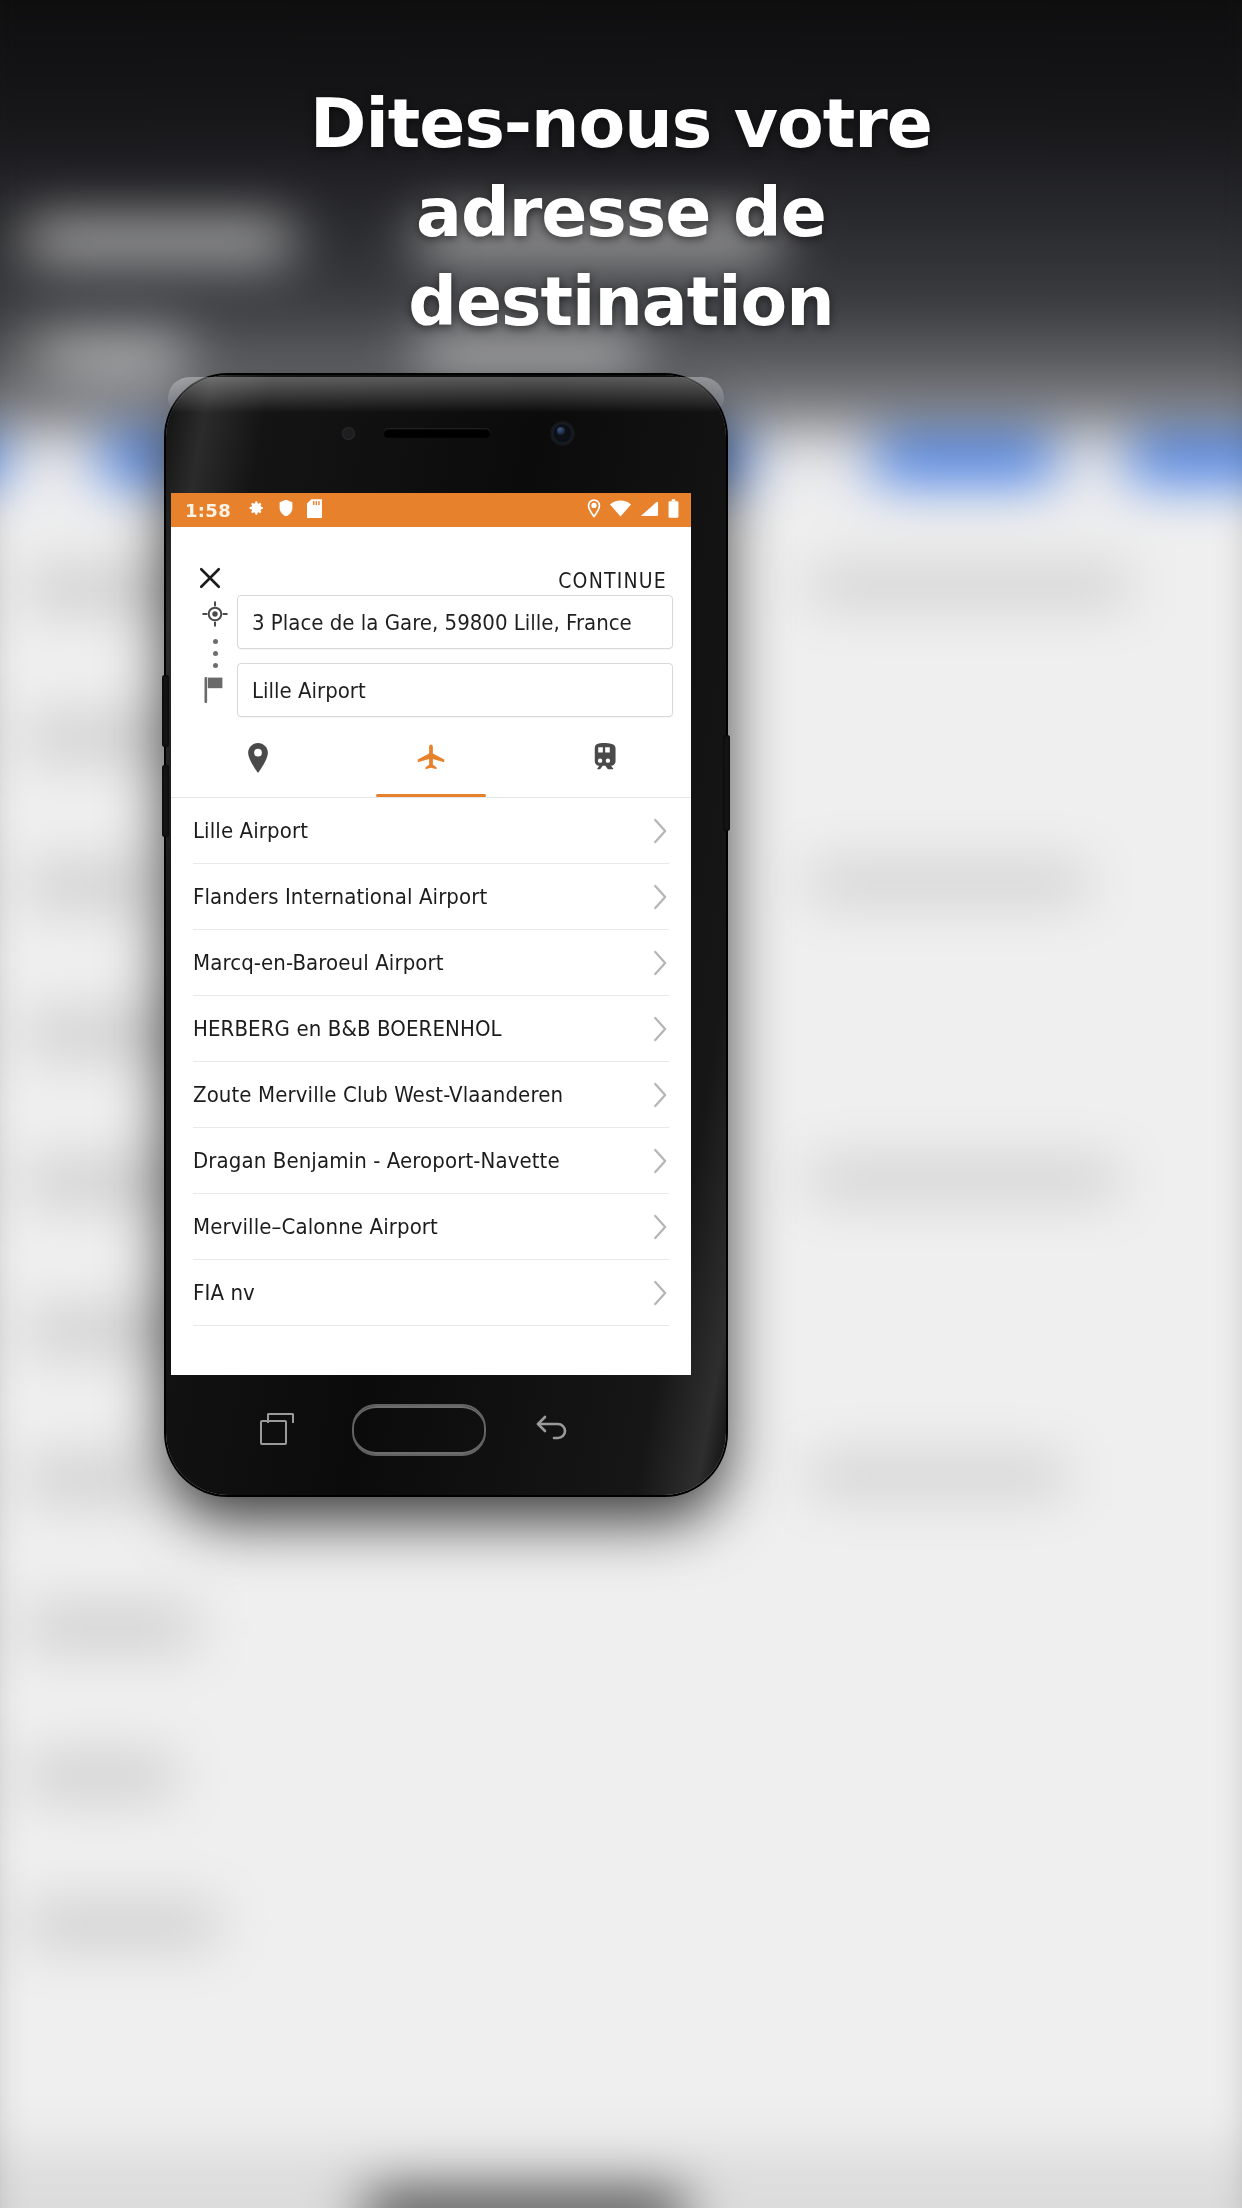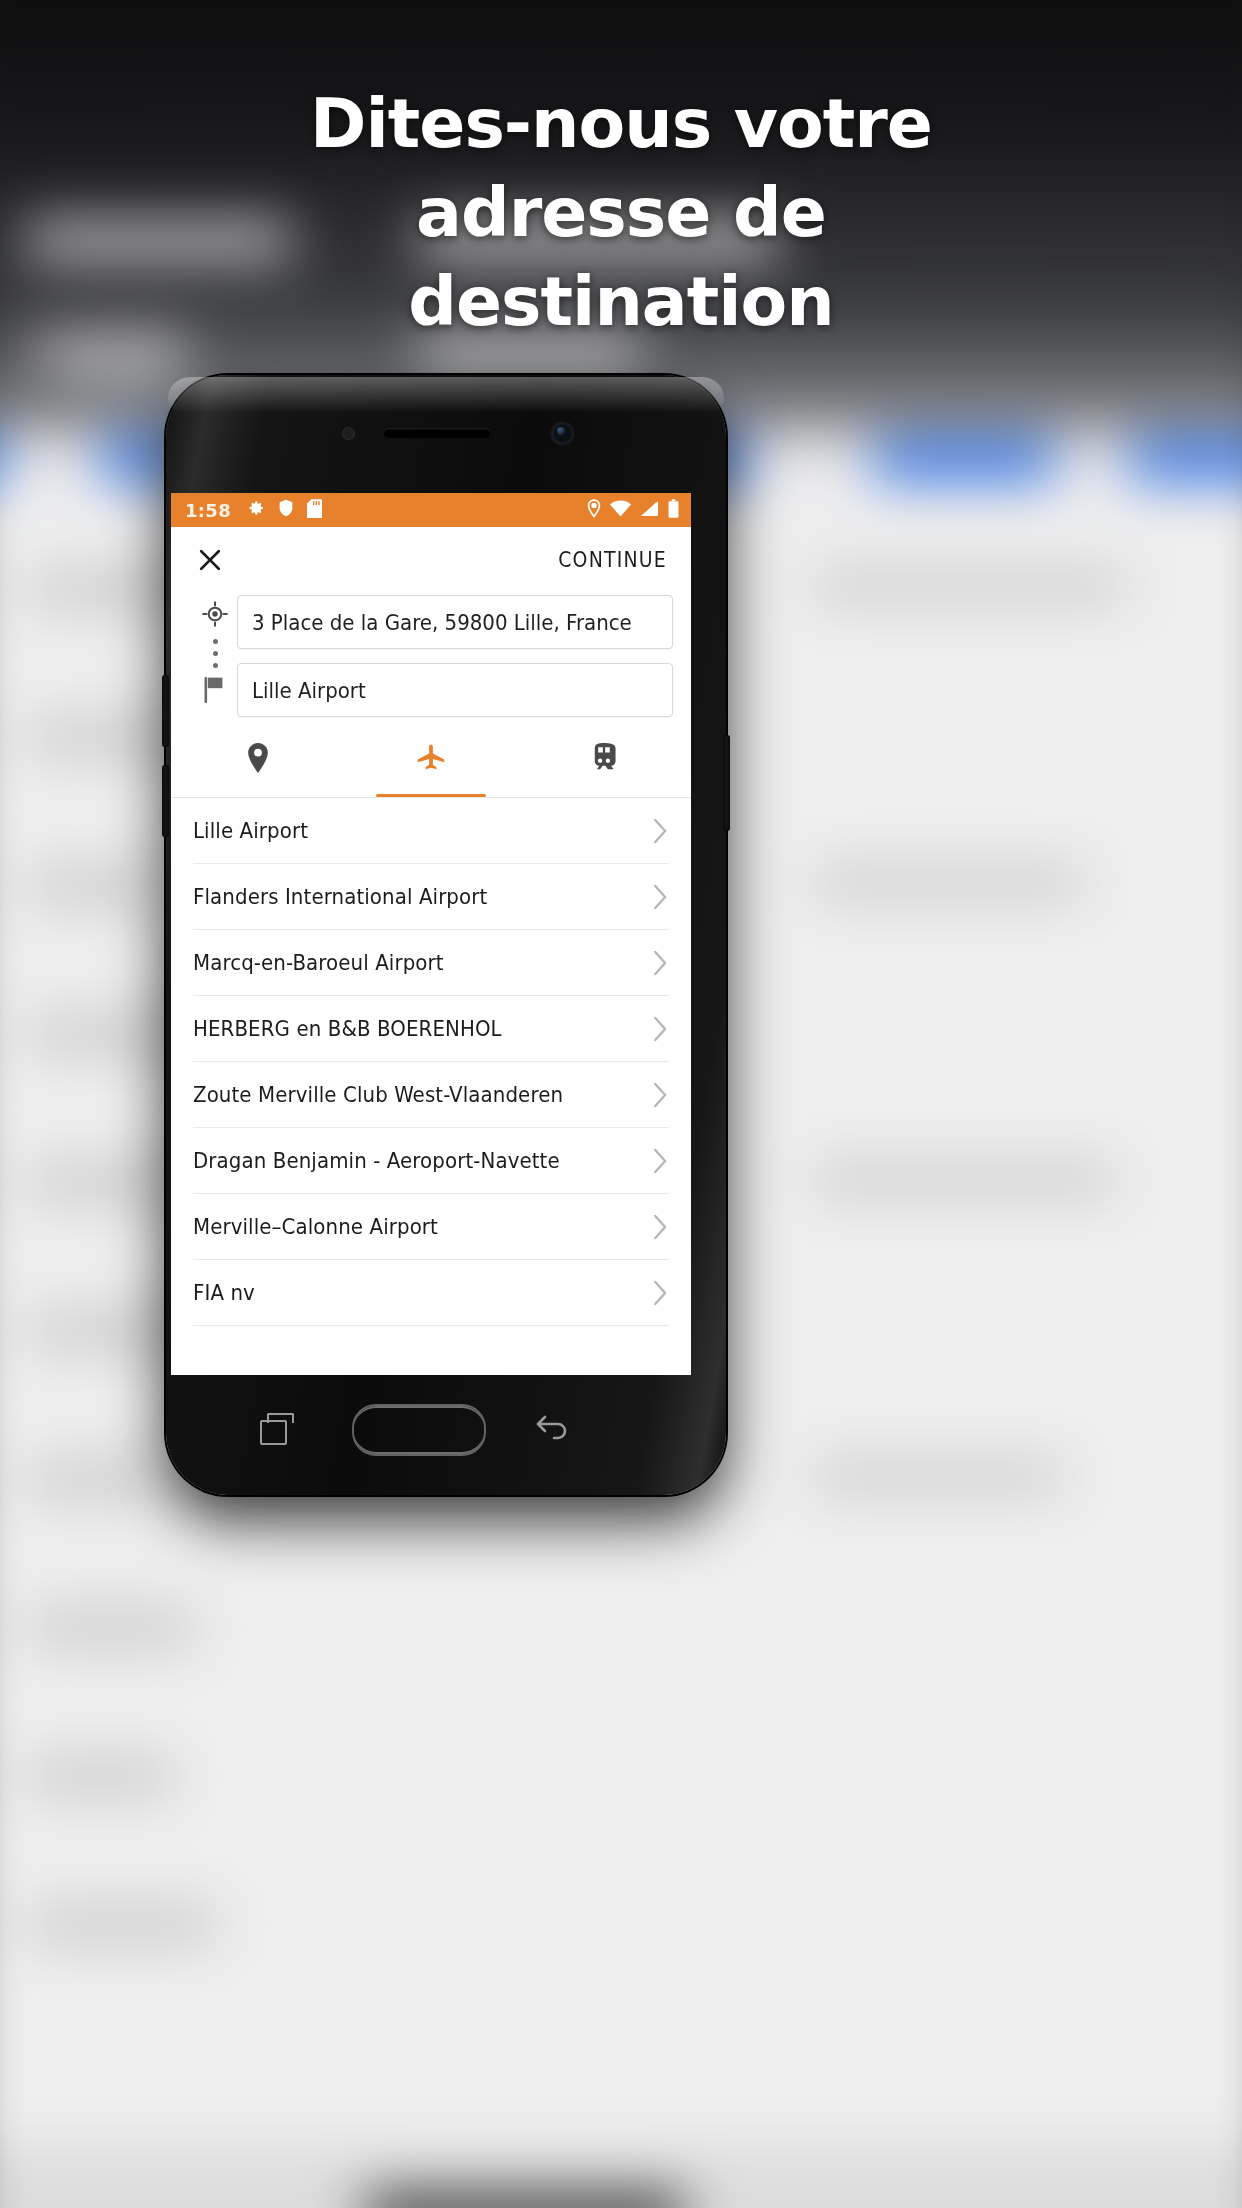--- a/index.html
+++ b/index.html
@@ -94,21 +94,21 @@
   }
 
   .statusbar{height:34px;background:#E8812B;display:flex;align-items:center;
     padding:0 12px 0 14px;color:#fff;}
   .sb-time{font-size:18px;font-weight:bold;letter-spacing:.3px;color:#fdf2e6;
     font-family:"DejaVu Sans", sans-serif;}
   .sb-left-icons{display:flex;align-items:center;gap:13px;margin-left:16px;}
   .sb-right{margin-left:auto;display:flex;align-items:center;gap:9px;}
   .sb-ico{display:block;}
 
-  .appbar{height:66px;display:flex;align-items:center;padding:0 24px;background:#fff;}
+  .appbar{height:66px;display:flex;align-items:flex-end;padding:0 24px;background:#fff;}
   .close-x{width:30px;height:30px;display:block;}
   .continue{margin-left:auto;font-size:21px;letter-spacing:1.2px;color:#1d1d1d;
     font-family:"DejaVu Sans Condensed","DejaVu Sans",sans-serif;}
 
   .fields{padding:2px 18px 0 22px;display:flex;}
   .field-gutter{width:44px;padding-top:6px;display:flex;flex-direction:column;align-items:center;}
   .dots{display:flex;flex-direction:column;align-items:center;gap:7px;margin:8px 0 8px 0;}
   .dots i{width:5px;height:5px;border-radius:50%;background:#6d6d6d;display:block;}
   .field-col{flex:1;display:flex;flex-direction:column;gap:14px;}
   .inp{

